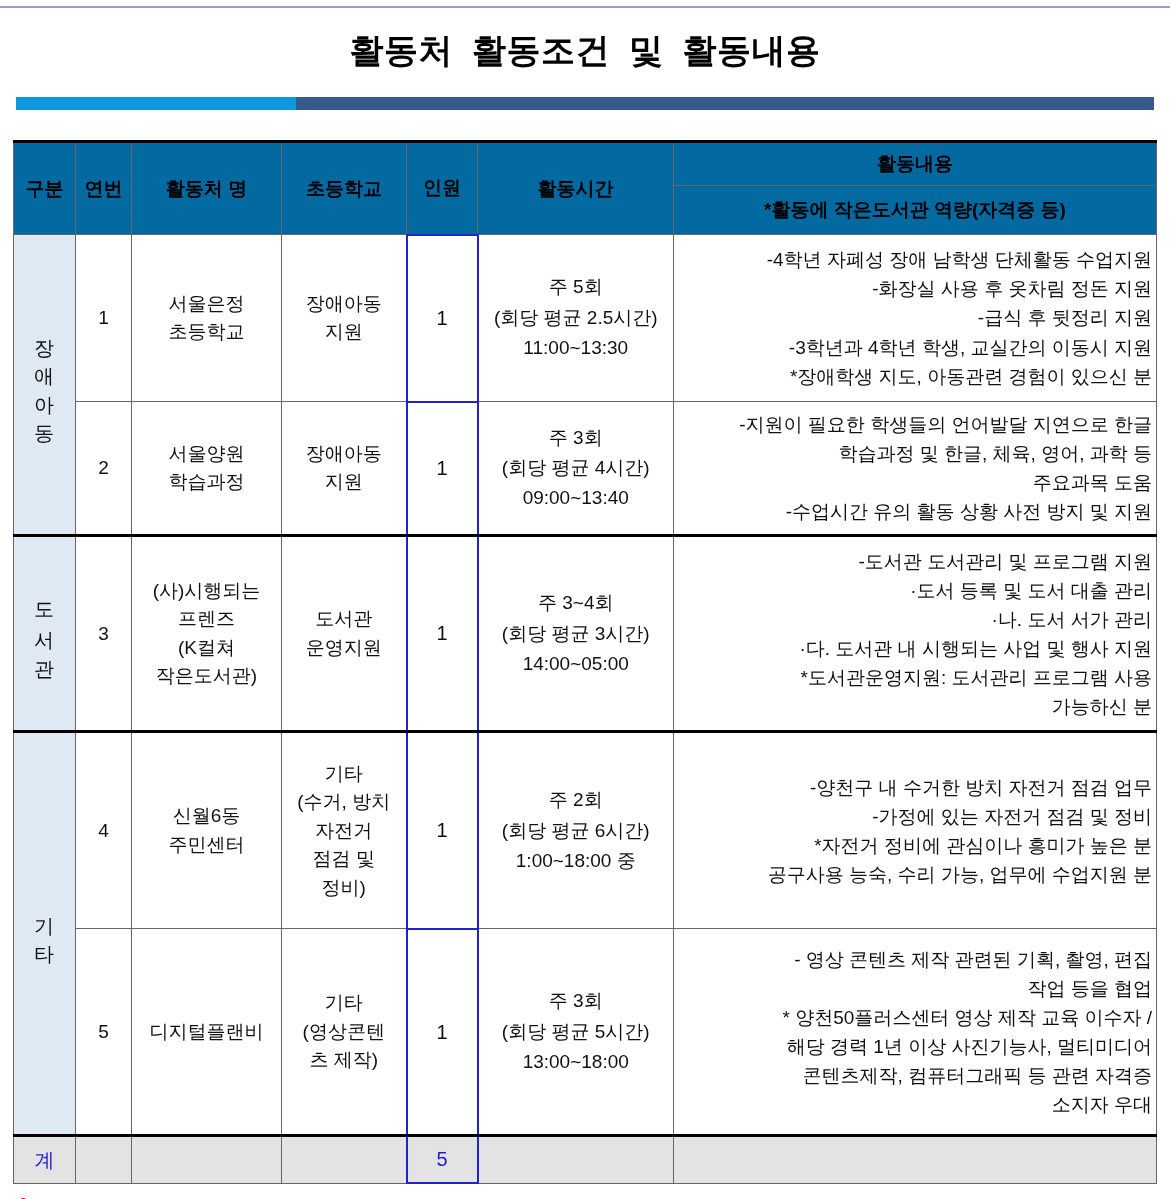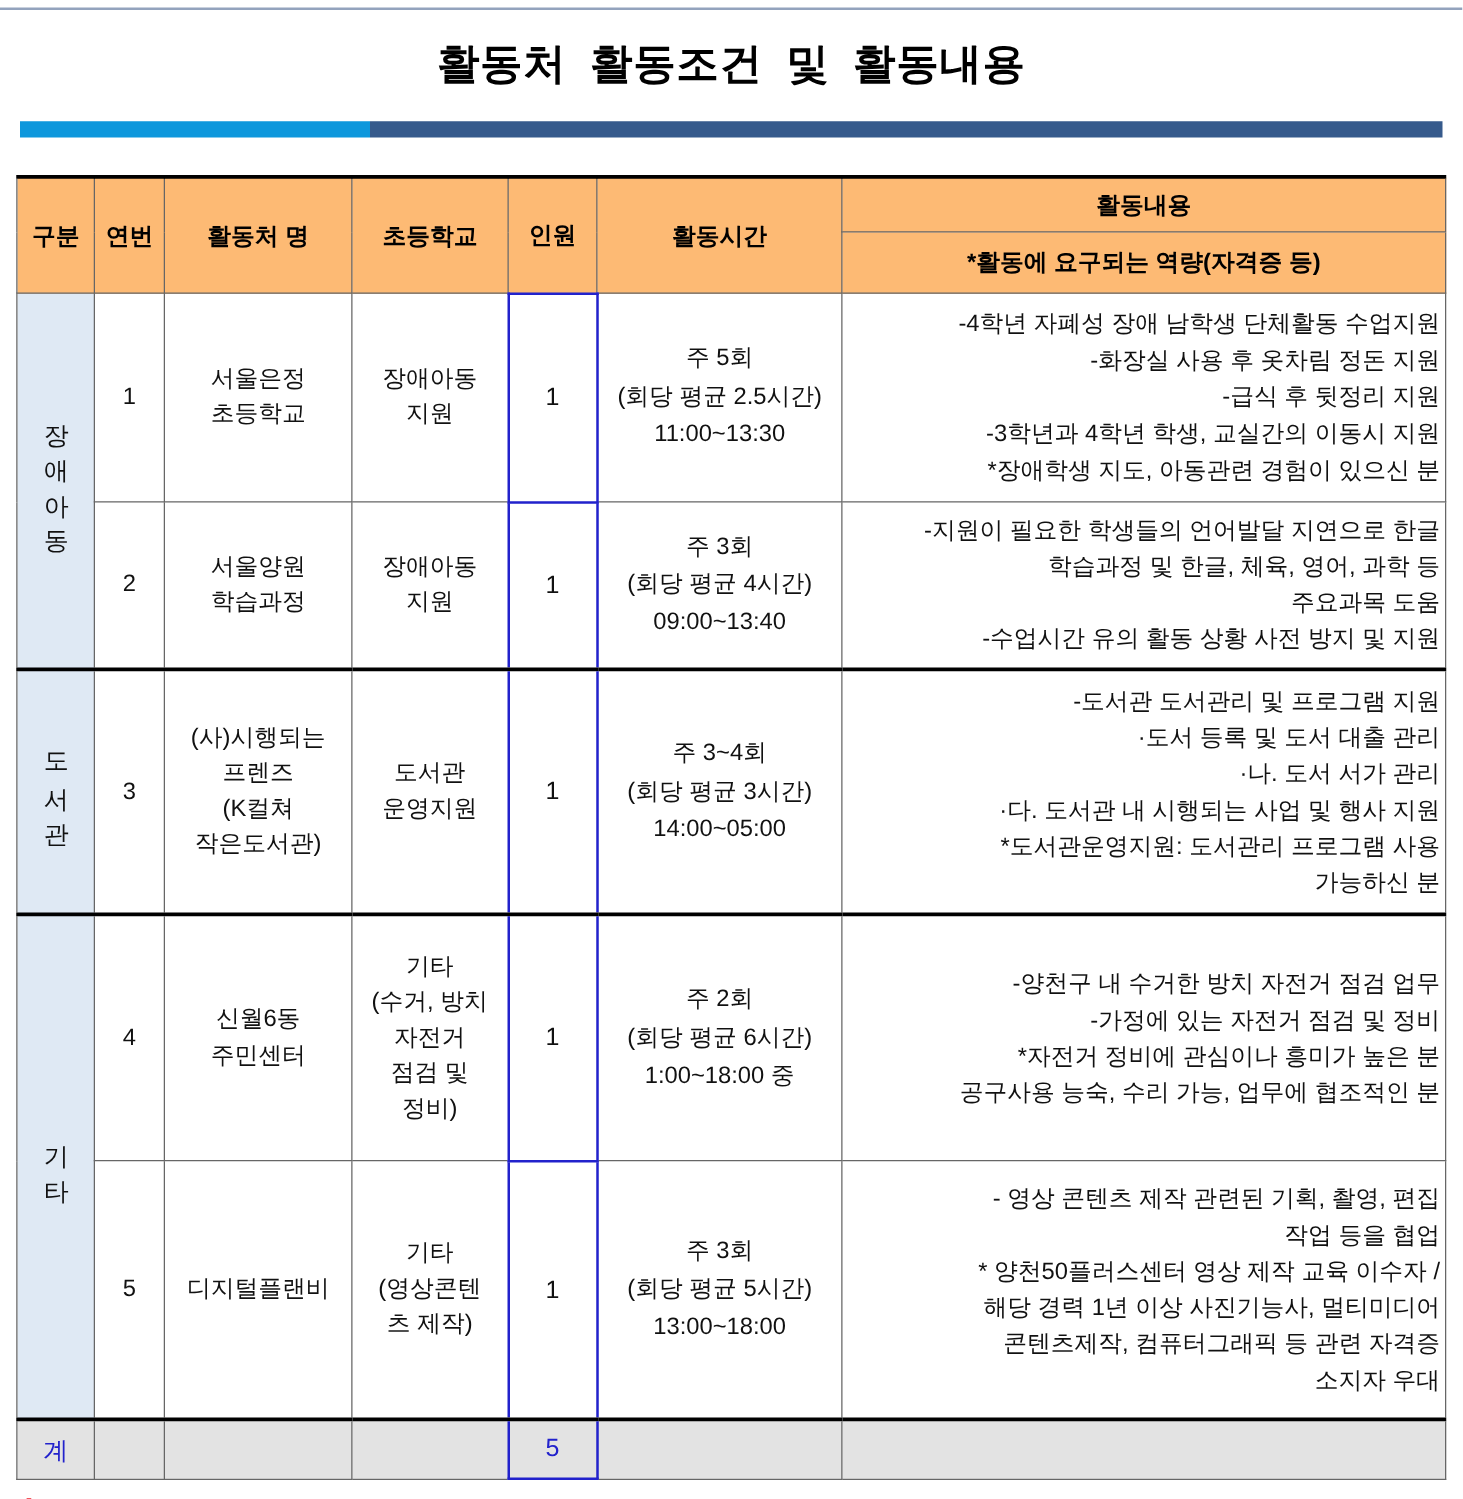--- a/index.html
+++ b/index.html
@@ -8,21 +8,21 @@
   .page-title{margin:20px 0 0 0;text-align:center;font-size:34px;font-weight:800;
     color:#000;letter-spacing:.5px;word-spacing:9px;}
   .divider-bar{display:flex;height:13px;margin:23px 16px 0 16px;}
   .divider-bar .seg-left{width:280px;background:#0d97dc;}
   .divider-bar .seg-right{flex:1;background:#365a8c;}
 
   table.activity{border-collapse:collapse;table-layout:fixed;width:1144px;
     margin:30px 13px 0 13px;}
   table.activity{border-top:3px solid #000;}
   th,td{border:1px solid #666;padding:2px;}
-  thead th{background:#fdba74;font-weight:bold;font-size:19px;color:#000;}
+  thead th{background:#0369a1;font-weight:bold;font-size:19px;color:#000;}
   thead tr.h1 th{height:38px;}
   thead tr.h2 th{height:44px;}
   th.content-main{border-bottom:1px dashed #9a9a9a;}
   td{font-size:19px;text-align:center;vertical-align:middle;}
   td.c-site,td.c-type{white-space:pre-line;line-height:1.5;}
   td.c-time{white-space:pre-line;line-height:1.6;}
   td.c-content{text-align:right;white-space:pre-wrap;line-height:1.53;
     padding:8px 4px 8px 6px;word-break:keep-all;}
   td.c-cnt{border:2px solid #2222cc;font-size:20px;}
   td.c-cat{background:#dfe9f4;border-bottom:3px solid #000;}
@@ -63,21 +63,21 @@
     <tr class="h1">
       <th rowspan="2">구분</th>
       <th rowspan="2">연번</th>
       <th rowspan="2">활동처 명</th>
       <th rowspan="2">초등학교</th>
       <th rowspan="2">인원</th>
       <th rowspan="2">활동시간</th>
       <th class="content-main">활동내용</th>
     </tr>
     <tr class="h2">
-      <th>*활동에 요구되는 역량(자격증 등)</th>
+      <th>*활동에 작은도서관 역량(자격증 등)</th>
     </tr>
   </thead>
   <tbody>
     <tr class="r1">
       <td class="c-cat" rowspan="2"><span class="vtext">장애아동</span></td>
       <td class="c-num">1</td>
       <td class="c-site">서울은정
 초등학교</td>
       <td class="c-type">장애아동
 지원</td>
@@ -136,21 +136,21 @@
 자전거
 점검 및
 정비)</td>
       <td class="c-cnt">1</td>
       <td class="c-time">주 2회
 (회당 평균 6시간)
 1:00~18:00 중</td>
       <td class="c-content">-양천구 내 수거한 방치 자전거 점검 업무
 -가정에 있는 자전거 점검 및 정비
 *자전거 정비에 관심이나 흥미가 높은 분
- 공구사용 능숙, 수리 가능, 업무에 협조적인 분</td>
+ 공구사용 능숙, 수리 가능, 업무에 수업지원 분</td>
     </tr>
     <tr class="r5 group-end">
       <td class="c-num">5</td>
       <td class="c-site">디지털플랜비</td>
       <td class="c-type">기타
 (영상콘텐
 츠 제작)</td>
       <td class="c-cnt">1</td>
       <td class="c-time">주 3회
 (회당 평균 5시간)

